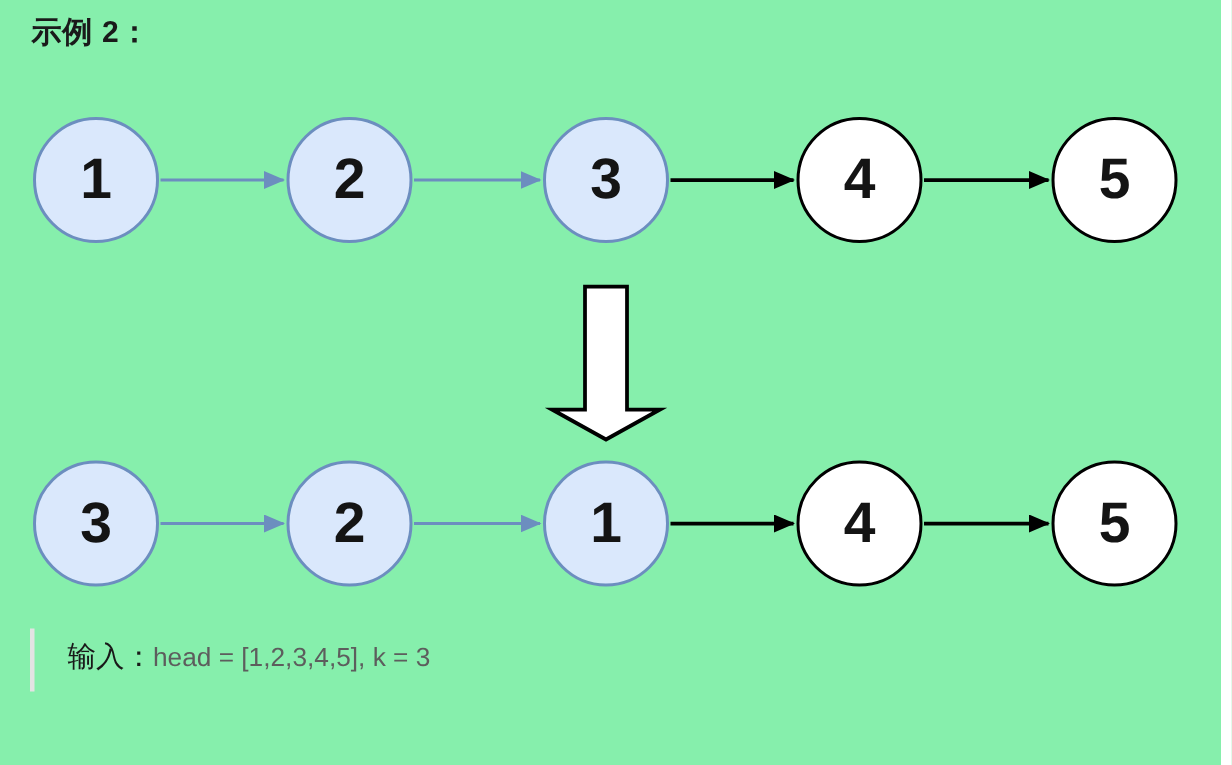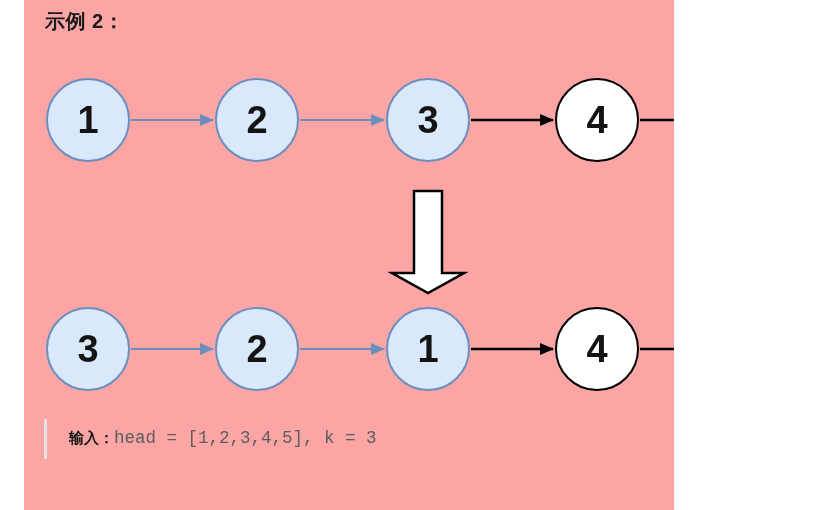--- a/index.html
+++ b/index.html
@@ -1,23 +1,22 @@
 <!DOCTYPE html>
 <html><head>
 <meta charset="utf-8">
 <style>
   html, body { margin: 0; padding: 0; background: #ffffff; }
   .screen {
     position: relative;
-    width: 650px;
+    width: 814px;
     height: 510px;
-    background: #fca5a5;
+    background: #86efac;
     overflow: hidden;
     font-family: "Liberation Sans", sans-serif;
-    margin-left: 24px;
   }
   .title {
     position: absolute;
     left: 21px;
     top: 8px;
     margin: 0;
     font-size: 20px;
     font-weight: bold;
     color: #1a1a1a;
     letter-spacing: 0.5px;
@@ -55,26 +54,26 @@
     top: 419px;
     width: 760px;
     border-left: 3px solid #e3e3e3;
     padding: 3px 0 5px 22px;
   }
   .io-line {
     line-height: 32px;
     white-space: nowrap;
   }
   .io-label {
-    font-size: 15px;
-    font-weight: bold;
+    font-size: 19px;
+    font-weight: normal;
     color: #191919;
   }
   .io-value {
-    font-family: Liberation Mono, monospace;
+    font-family: Liberation Sans, sans-serif;
     font-size: 17.5px;
     color: #5d5d5d;
   }
 </style>
 </head>
 <body>
 
 <div class="screen">
 
   <h3 class="title">示例 2：</h3>

